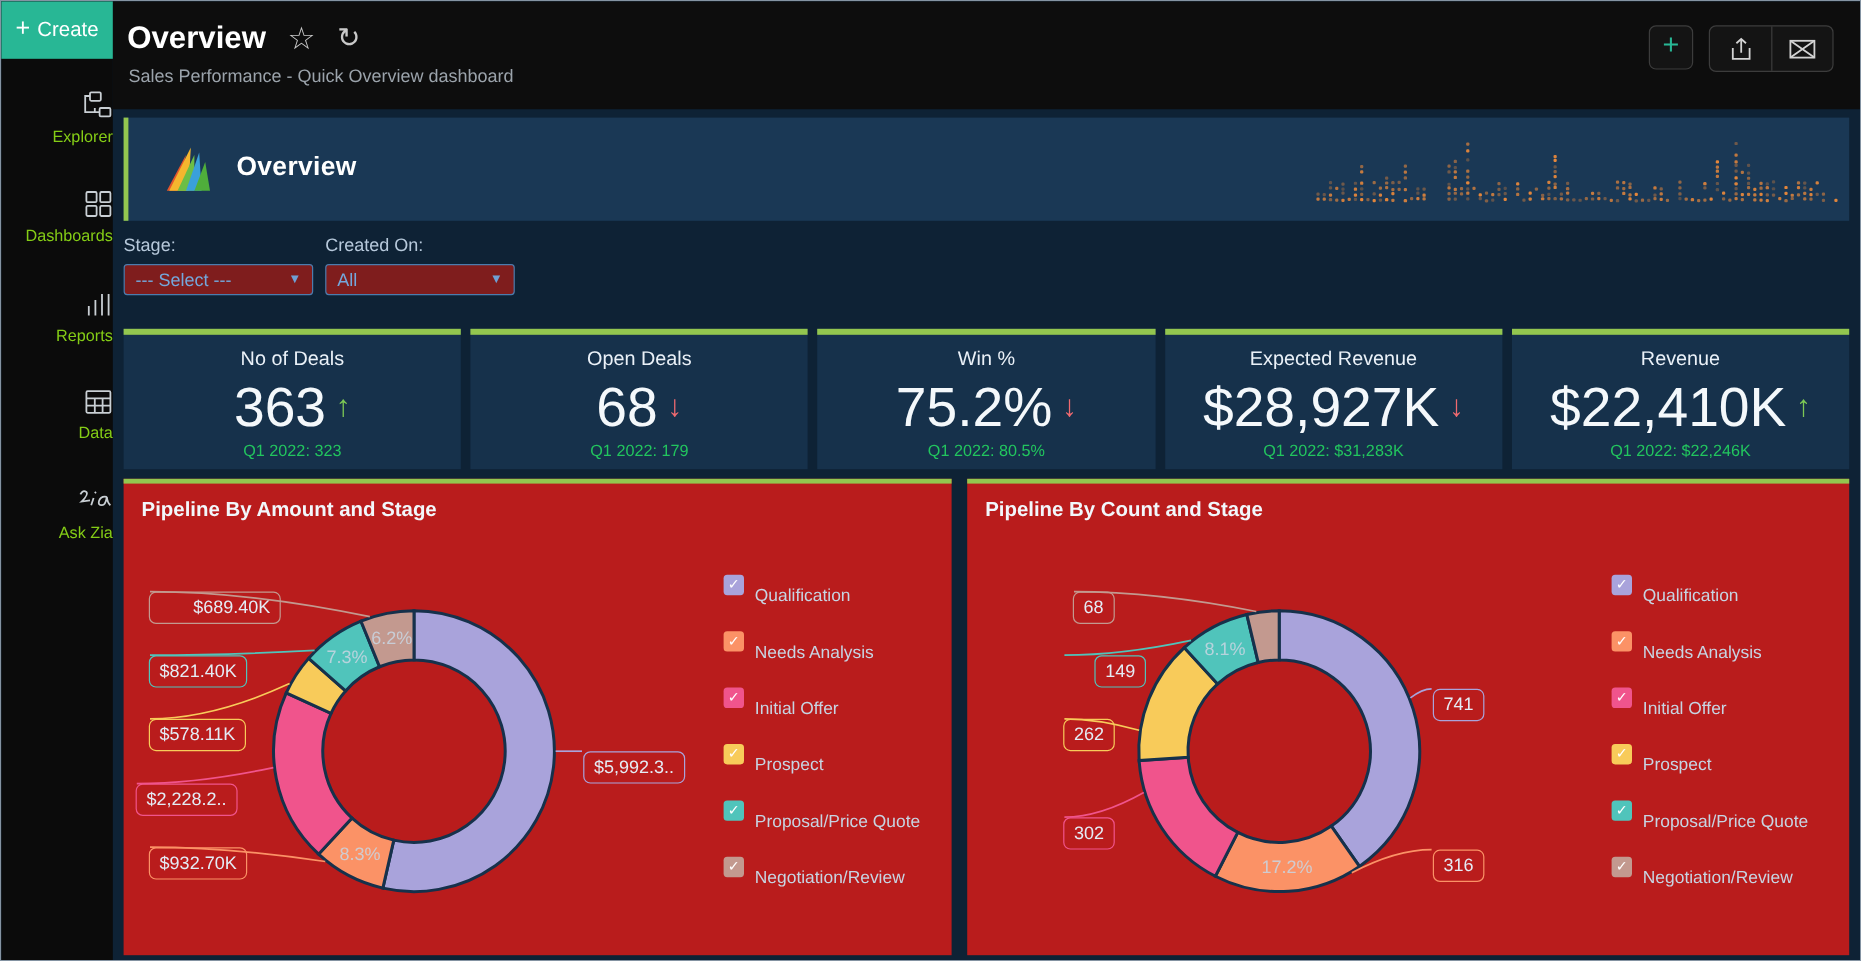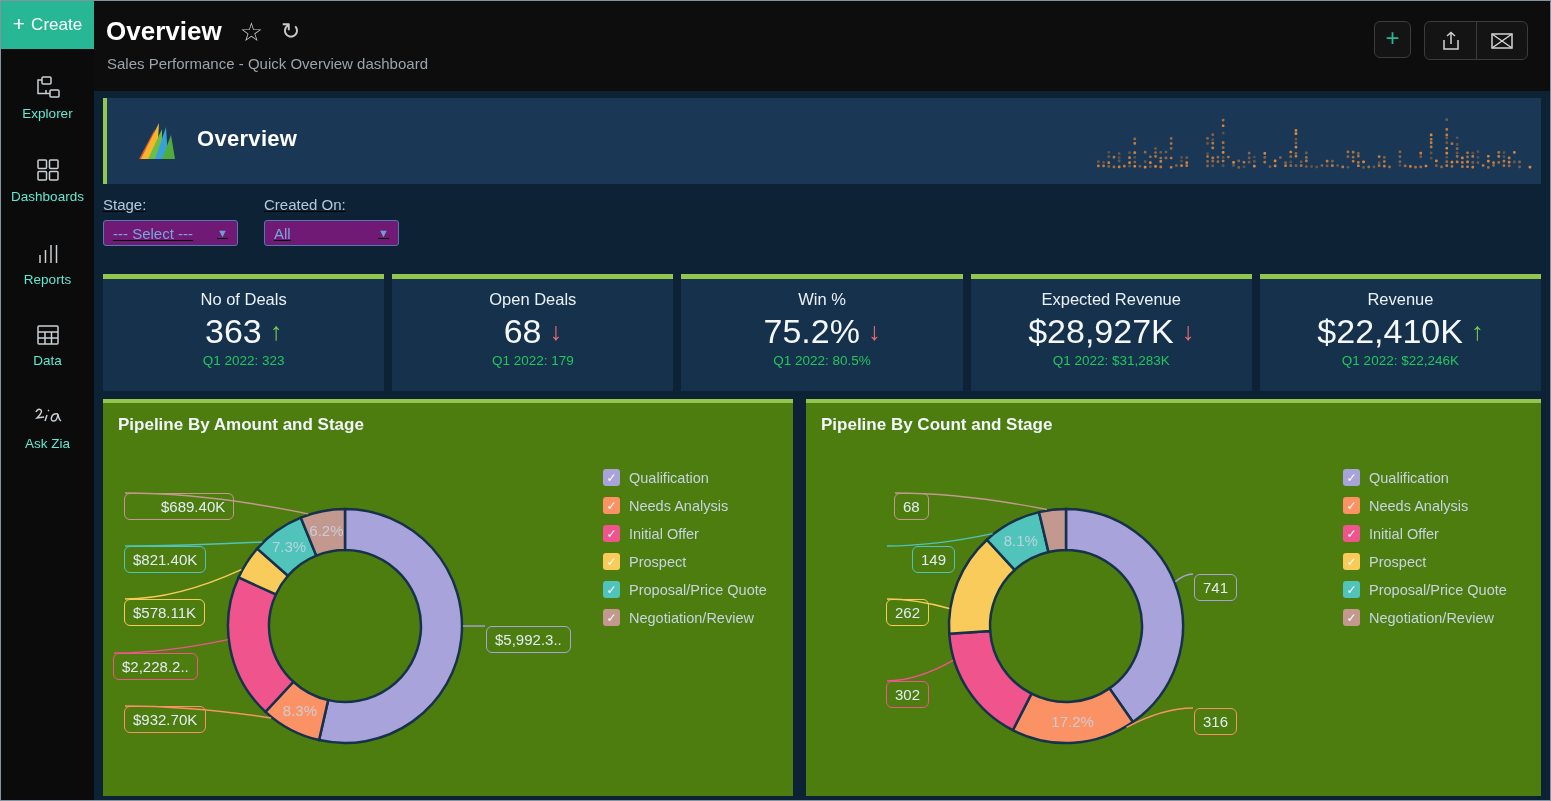--- a/index.html
+++ b/index.html
@@ -10,22 +10,22 @@
 
   
   .sidebar { position:absolute; left:0; top:0; width:93px; height:100%;
              background:#0B0B0B; z-index:5; }
   .create-btn { width:93px; height:48px; background:#28B795; color:#fff;
                 display:flex; align-items:center; justify-content:center;
                 gap:6px; font-size:17px; cursor:pointer; }
   .create-btn .plus { font-size:21px; font-weight:400; margin-top:-2px; }
   .nav { display:flex; flex-direction:column; align-items:center;
          padding-top:26px; gap:37px; }
-  .nav-item { display:flex; flex-direction:column; align-items:center;
-              gap:7px; color:#5eead4; cursor:pointer; width:93px; }
+  .nav-item { display:flex; flex-direction:column; align-items:flex-end;
+              gap:7px; color:#84cc16; cursor:pointer; width:93px; }
   .nav-item svg { stroke:#C9CFD4; fill:none; stroke-width:1.5; }
   .nav-item .nav-label { font-size:13.5px; }
 
   
   .topbar { position:absolute; left:93px; top:0; right:0; height:90px;
             background:#0D0D0D; z-index:4; }
   .title-row { position:absolute; left:12px; top:15px; display:flex;
                align-items:center; gap:18px; }
   .page-title { color:#FFFFFF; font-size:26px; font-weight:bold; }
   .hdr-ico { color:#C9C9C9; font-size:23px; line-height:1; cursor:pointer; }
@@ -46,52 +46,52 @@
   .content { position:absolute; left:93px; top:90px; right:0; bottom:0;
              background:#0E2235; padding:7px 9px 0 9px; }
 
   .banner { position:relative; height:86px; background:#1A3855;
             border-left:4px solid #93C64F; }
   .banner-logo { position:absolute; left:28px; top:21px; }
   .banner-title { position:absolute; left:90px; top:28px; color:#FFFFFF;
                   font-size:22px; font-weight:bold; letter-spacing:.3px; }
   .banner-dots { position:absolute; right:6px; top:8px; }
 
-  .filters { display:flex; gap:26px; margin-top:12px; height:51px;text-decoration:underline; }
+  .filters { display:flex; gap:10px; margin-top:12px; height:51px; }
   .filter-label { color:#B7C9DB; font-size:15px; margin-bottom:7px; }
-  .dropdown { width:135px; height:26px; background:#701a75;
+  .dropdown { width:158px; height:26px; background:#7f1d1d;
               border:1px solid #4C7CAD; border-radius:3px; display:flex;
               align-items:center; padding:0 9px; cursor:pointer; }
   .dropdown .dd-value { color:#74A7DB; font-size:15px; flex:1; }
   .dropdown .dd-caret { color:#6FA0D4; font-size:11px; }
 
   .kpi-row { display:flex; gap:8px; margin-top:27px; height:117px; }
   .kpi-card { flex:1; background:#16314B; border-top:5px solid #93C64F;
               text-align:center; }
   .kpi-title { margin-top:11px; color:#EAF1F8; font-size:16.5px; }
   .kpi-value-row { margin-top:3px; display:flex; align-items:center;
                    justify-content:center; gap:8px; }
-  .kpi-value { color:#F4F8FB; font-size:34px; }
+  .kpi-value { color:#F4F8FB; font-size:46px; }
   .kpi-arrow { font-size:25px; }
   .kpi-sub { margin-top:2px; color:#22c55e; font-size:13.5px; }
 
   .charts-row { display:flex; gap:13px; margin-top:8px; height:397px; }
-  .chart-panel { background:#4d7c0f; }
+  .chart-panel { background:#b91c1c; }
   .chart-panel .green-top { height:4px; background:#93C64F; }
   .chart-body { position:relative; height:393px; }
   .chart-title { position:absolute; left:15px; top:12px; color:#F2F7FB;
                  font-size:17px; font-weight:bold; z-index:2; }
   .chart-svg { position:absolute; left:0; top:0; }
   .legend { position:absolute; top:66px; z-index:2; }
   .legend-item { display:flex; align-items:center; gap:9px; margin-bottom:11px;
                  cursor:pointer; }
   .legend-check { width:17px; height:17px; border-radius:3px; color:#fff;
                   font-size:12px; display:flex; align-items:center;
                   justify-content:center; }
-  .legend-label { color:#C7D4E2; font-size:14.5px; }
+  .legend-label { color:#C7D4E2; font-size:14.5px;margin-top:20px; }
   .callout { position:absolute; border-radius:6px; padding:2px 8px;
              font-size:15px; line-height:21px; color:#E4ECF5;
              white-space:nowrap; z-index:2; cursor:default; }
 </style>
 </head>
 <body>
 
 <div id="app">
 
   <aside class="sidebar">

